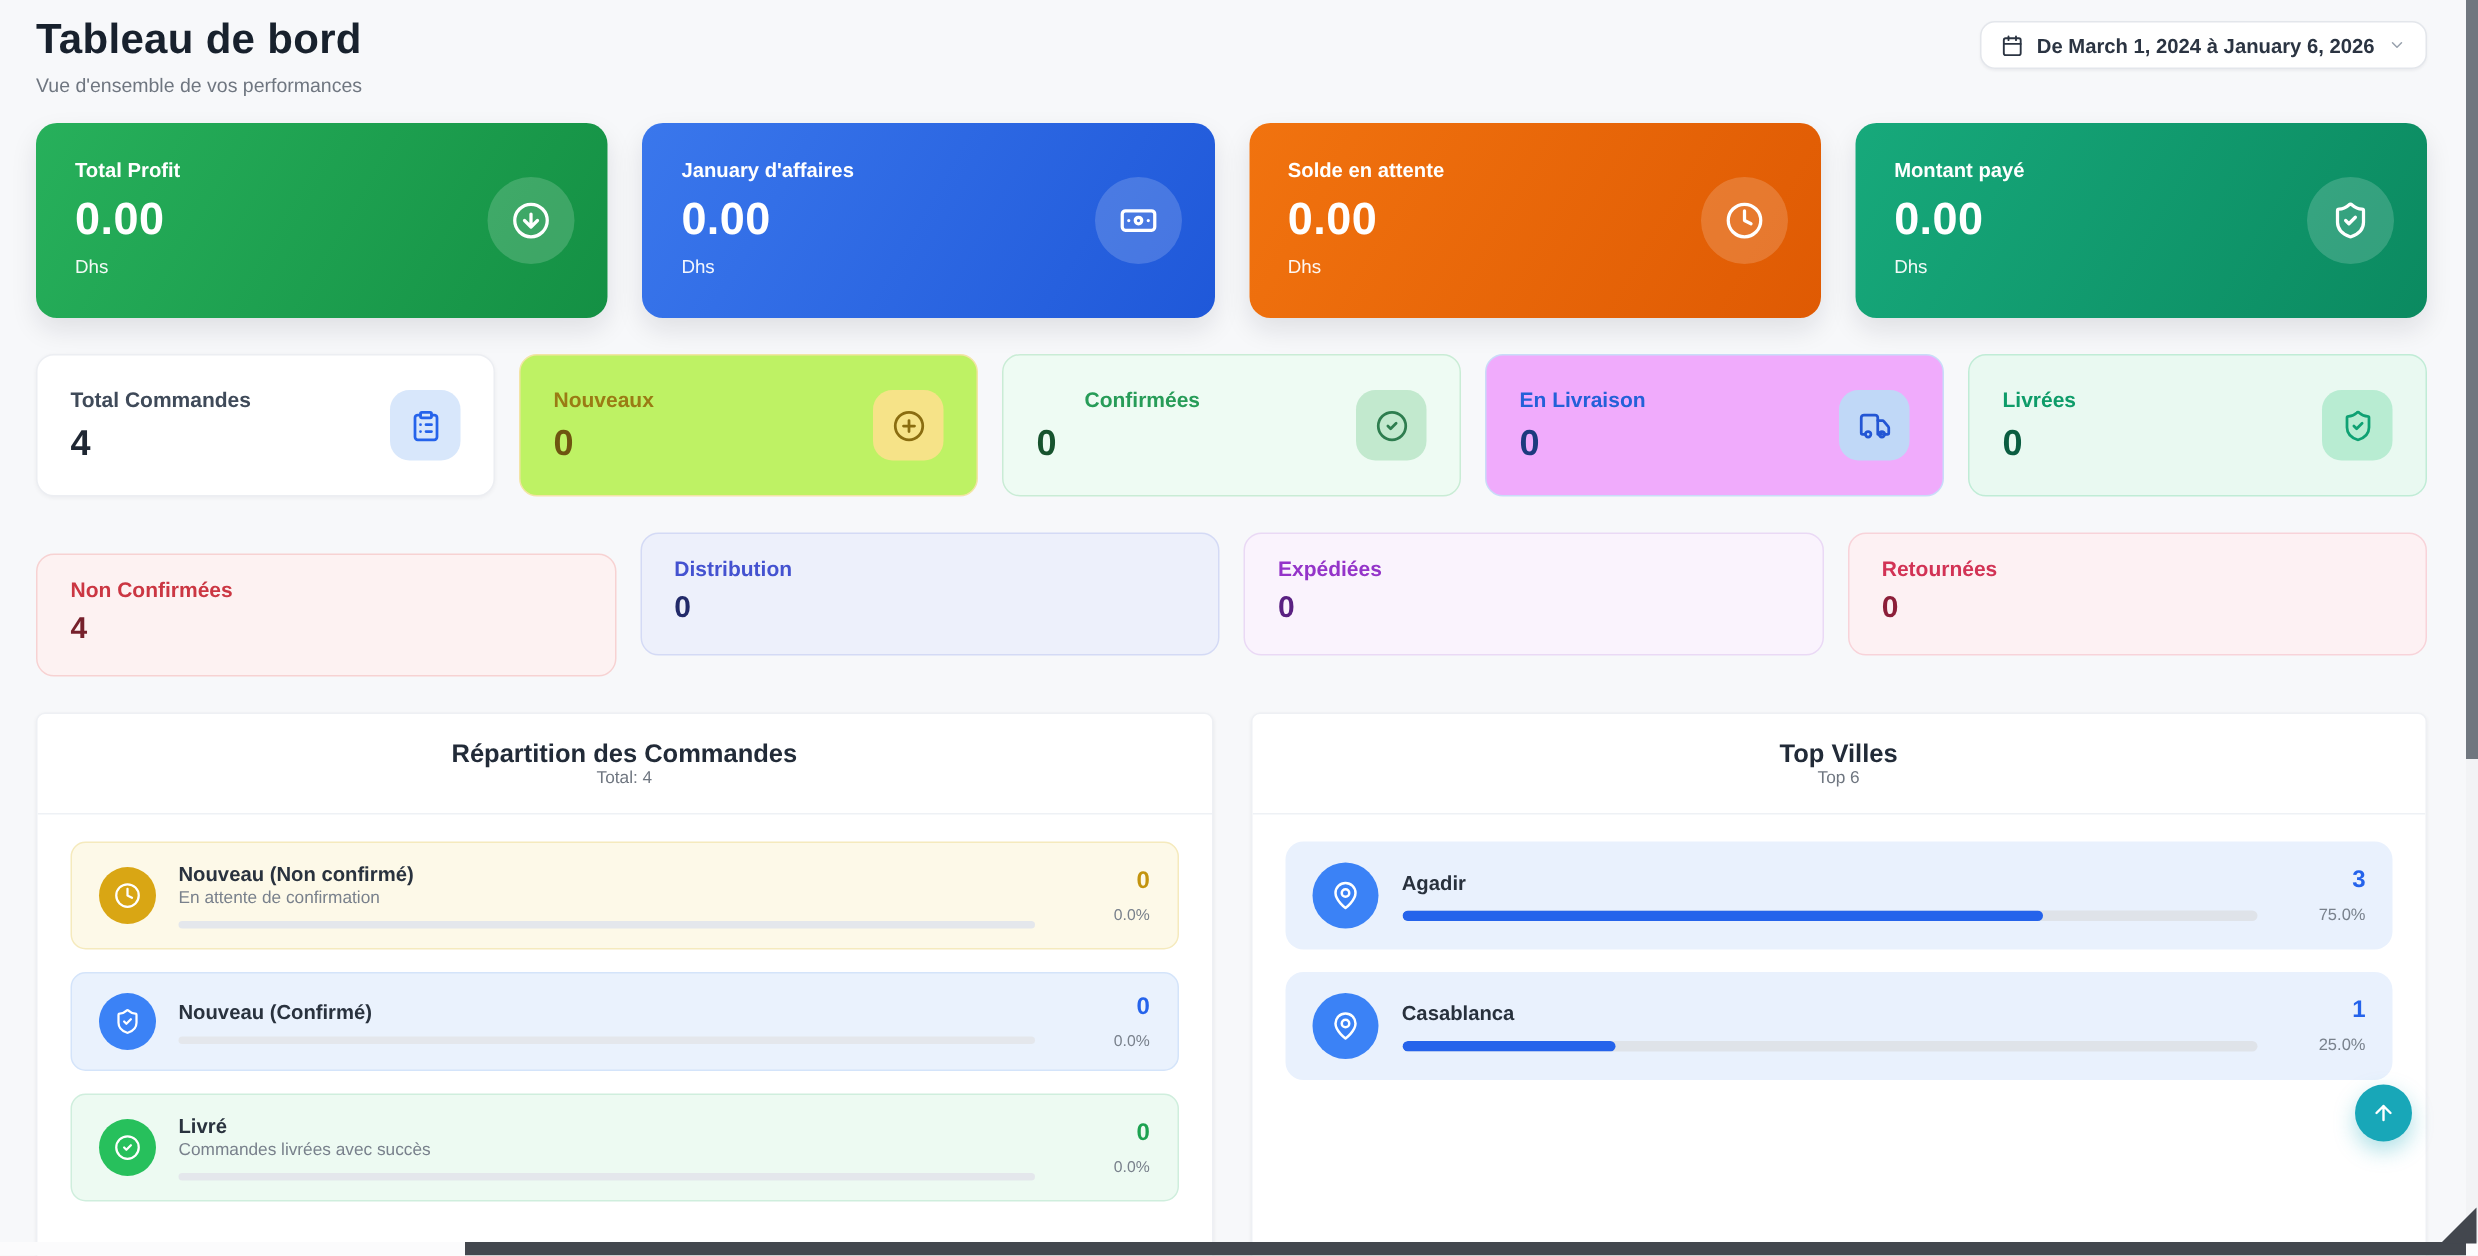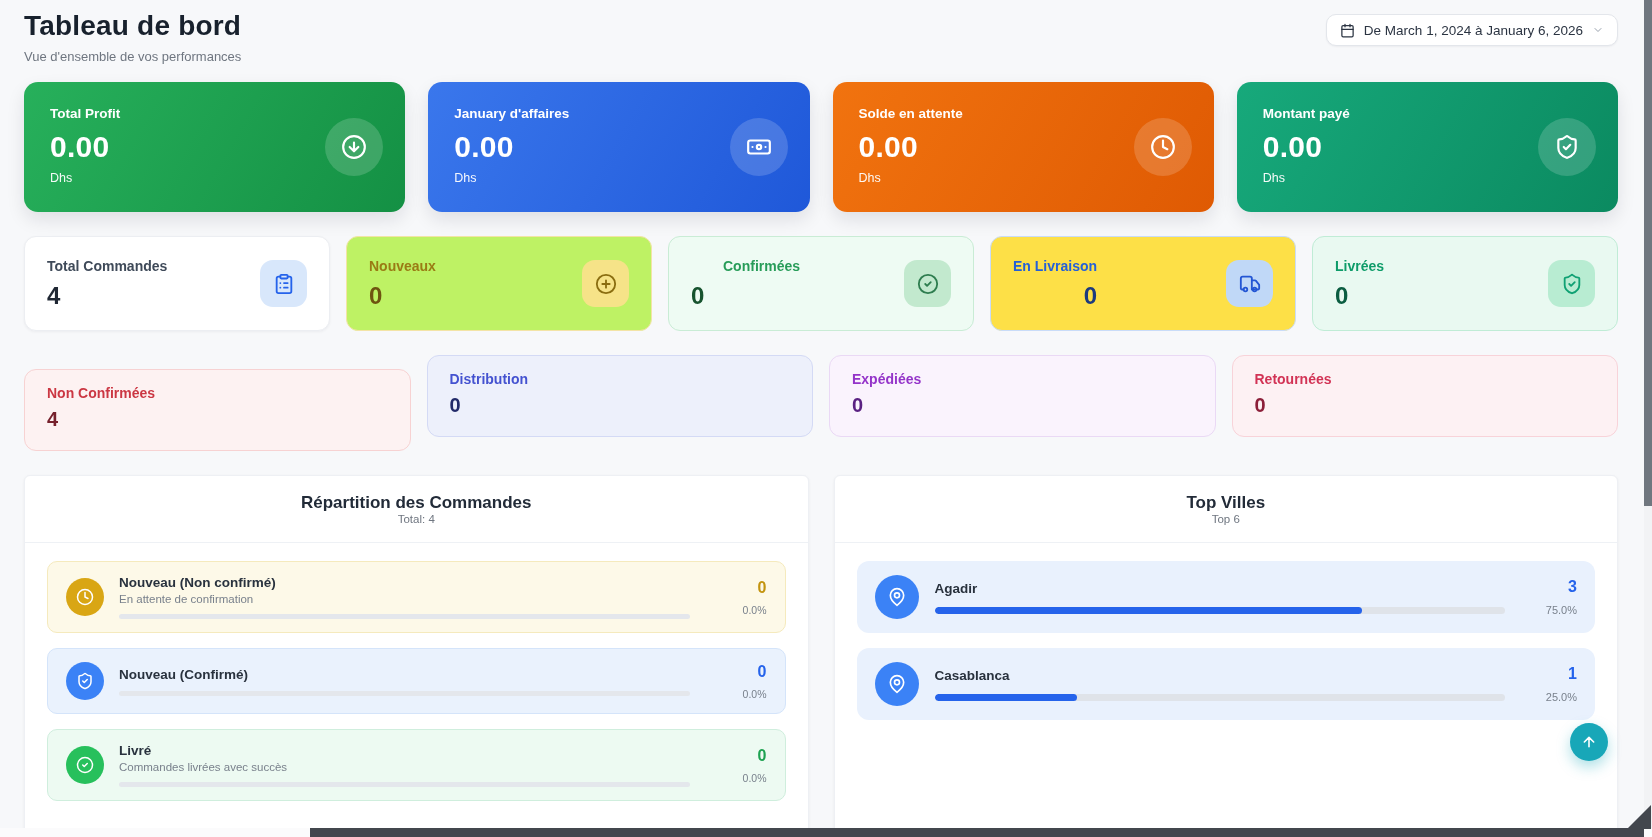--- a/index.html
+++ b/index.html
@@ -13,21 +13,21 @@
   }
   .content { padding: 10px 34px 0 24px; }
 
   
   .page-header { display:flex; justify-content:space-between; align-items:flex-start; }
   .page-title { font-size:28px; font-weight:800; color:#18212d; letter-spacing:.2px; }
   .page-subtitle { margin-top:7px; font-size:13px; color:#6f7680; }
   .date-btn {
     display:inline-flex; align-items:center; gap:9px; height:32px; padding:0 13px;
     background:#fff; border:1px solid #e3e6eb; border-radius:10px;
-    font-family:inherit; font-size:13.5px; font-weight:400; color:#2b3442;
+    font-family:inherit; font-size:13.5px; font-weight:700; color:#2b3442;
     margin-top:4px; cursor:pointer; box-shadow:0 1px 2px rgba(16,24,40,.05);
   }
   .date-btn .chev { color:#98a1ad; display:flex; }
   .icon svg, .date-btn svg { stroke:currentColor; fill:none; stroke-width:2; stroke-linecap:round; stroke-linejoin:round; display:block; }
 
   
   .kpi-row { display:flex; gap:23px; margin-top:18px; }
   .kpi { position:relative; flex:1; height:130px; border-radius:14px; padding:24px 26px; color:#fff;
          box-shadow:0 8px 18px rgba(17,24,39,.10); overflow:hidden; }
   .kpi-label { font-size:13.5px; font-weight:700; }
@@ -49,21 +49,21 @@
   .s2-label { font-size:14px; font-weight:600; }
   .s2-value { font-size:24px; font-weight:800; margin-top:8px; }
   .s2-tile { width:47px; height:47px; border-radius:13px; display:flex; align-items:center; justify-content:center; }
   .s2-tile svg { width:22px; height:22px; }
   .s2-white { background:#fff;     border-color:#eceef2; box-shadow:0 1px 3px rgba(16,24,40,.05); }
   .s2-white .s2-label{color:#3f4a59;} .s2-white .s2-value{color:#1f2733;} .s2-white .s2-tile{background:#d8e7fb;color:#2563eb;}
   .s2-yellow{ background:#bef264; border-color:#f3e4a6; }
   .s2-yellow .s2-label{color:#9a7b14;} .s2-yellow .s2-value{color:#6e5410;} .s2-yellow .s2-tile{background:#f6e388;color:#8a6d10;}
   .s2-green { background:#eefbf3; border-color:#c9ecd5; }
   .s2-green .s2-label{color:#279c58;margin-left:32px;} .s2-green .s2-value{color:#17532e;} .s2-green .s2-tile{background:#c2e9ce;color:#2e7d4f;}
-  .s2-blue  { background:#fde047; border-color:#c9dcf8;text-align:right; }
+  .s2-blue  { background:#f0abfc; border-color:#c9dcf8; }
   .s2-blue .s2-label{color:#2460d8;} .s2-blue .s2-value{color:#1c3a7e;} .s2-blue .s2-tile{background:#c0d8f7;color:#2356d4;}
   .s2-teal  { background:#e9f9f1; border-color:#c0ecd6; }
   .s2-teal .s2-label{color:#0e9c69;} .s2-teal .s2-value{color:#0b5d41;} .s2-teal .s2-tile{background:#b8ecd2;color:#0fa173;}
 
   
   .s3-row { display:flex; gap:16px; margin-top:24px; }
   .s3 { flex:1; height:82px; border-radius:12px; padding:15px 22px; border:1px solid transparent; }
   .s3-label { font-size:14px; font-weight:600; }
   .s3-value { font-size:20px; font-weight:800; margin-top:7px; }
   .s3-red    { background:#fdf2f2; border-color:#f7d2d2;margin-top:14px; } .s3-red .s3-label{color:#cb3743;}    .s3-red .s3-value{color:#76212c;}

